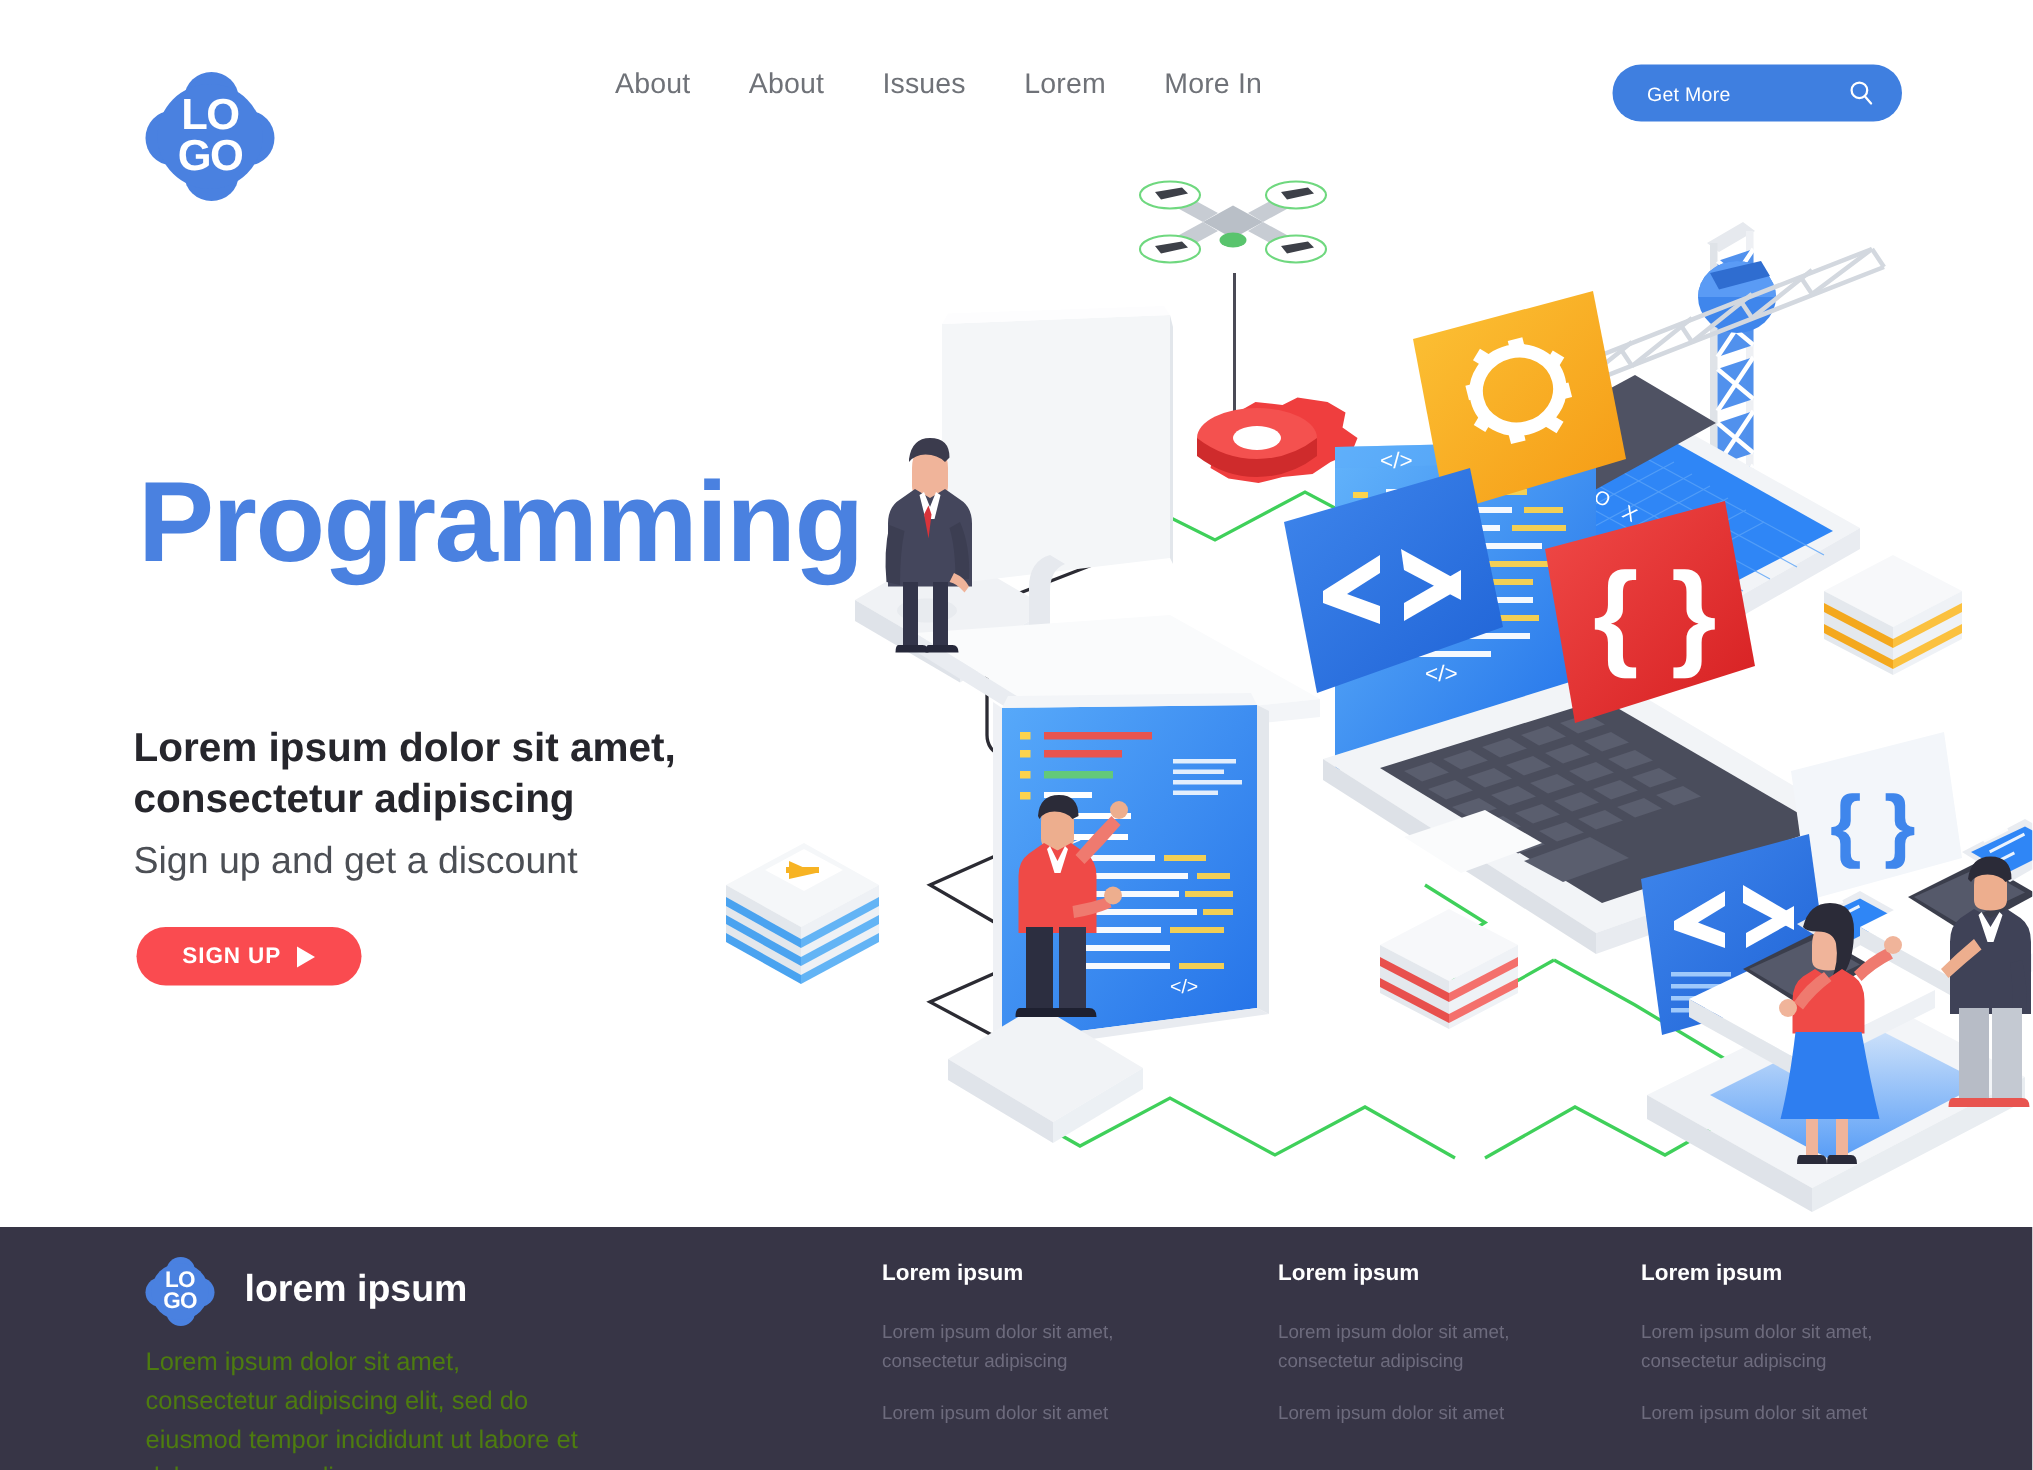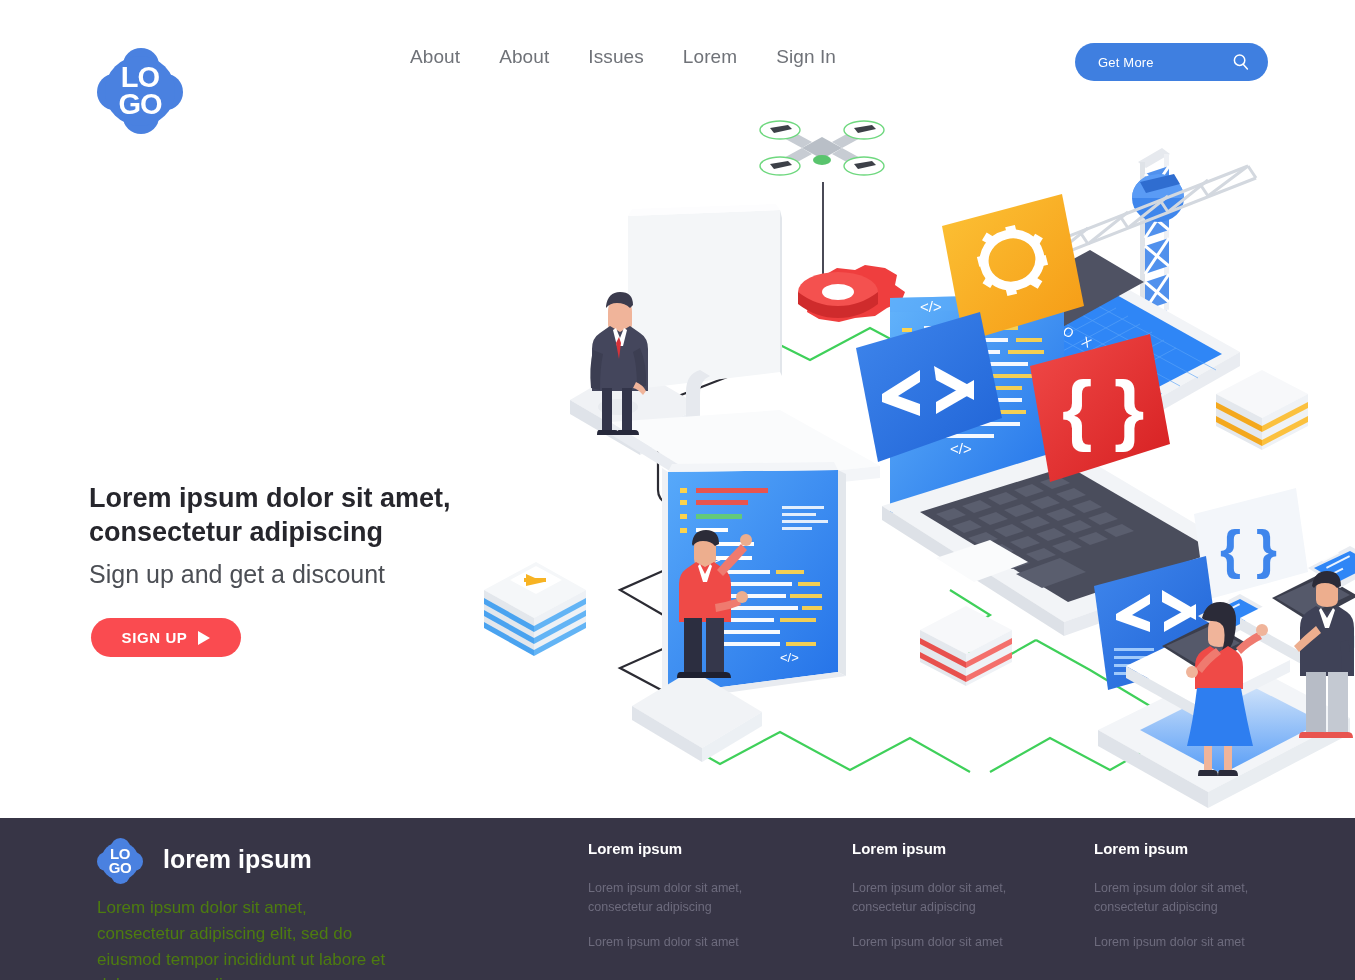--- a/index.html
+++ b/index.html
@@ -125,34 +125,35 @@
           <span>GO</span>
         </div>
       </div>
     </div>
 
     <nav class="nav">
       <a href="#">About</a>
       <a href="#">About</a>
       <a href="#">Issues</a>
       <a href="#">Lorem</a>
-      <a href="#">Sign In</a>
+      <a href="#">More In</a>
     </nav>
 
     <button class="cta-pill">
       <span class="lbl">Get More</span>
       <span class="mag">
         <svg width="18" height="18" viewBox="0 0 18 18">
           <circle cx="7.6" cy="7.2" r="5.2" fill="none" stroke="#ffffff" stroke-width="1.5"></circle>
           <line x1="11.2" y1="11.2" x2="15.4" y2="16" stroke="#ffffff" stroke-width="1.5" stroke-linecap="round"></line>
         </svg>
       </span>
     </button>
   </div>
 
+  <h1 class="hero-title">Programming</h1>
   <h2 class="hero-sub">Lorem ipsum dolor sit amet, consectetur adipiscing</h2>
   <p class="hero-note">Sign up and get a discount</p>
 
   <button class="signup-btn">
     <span class="lbl">SIGN UP</span>
     <span class="tri"></span>
   </button>
 
   <div class="illus">
     <svg width="905" height="748" viewBox="0 0 905 748">

